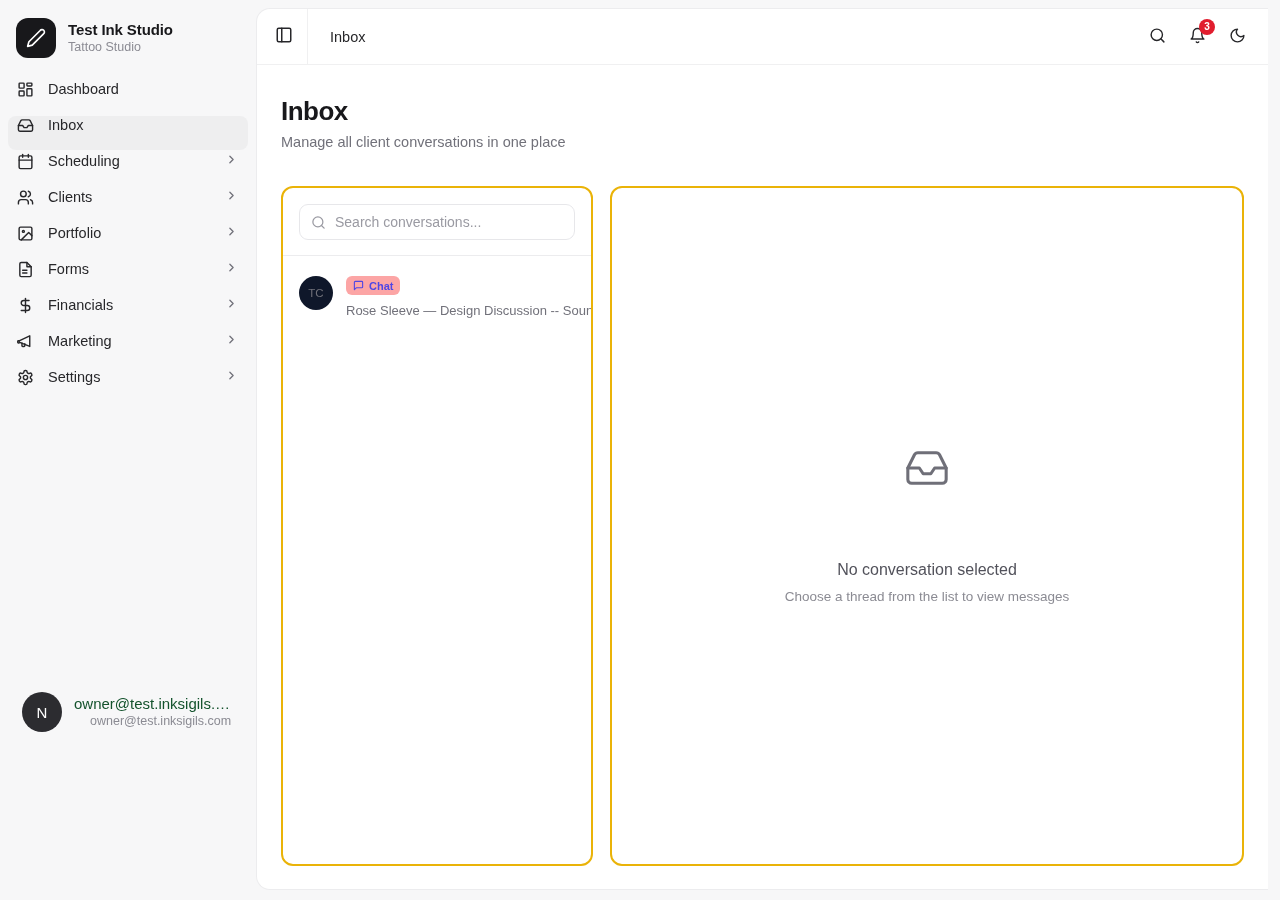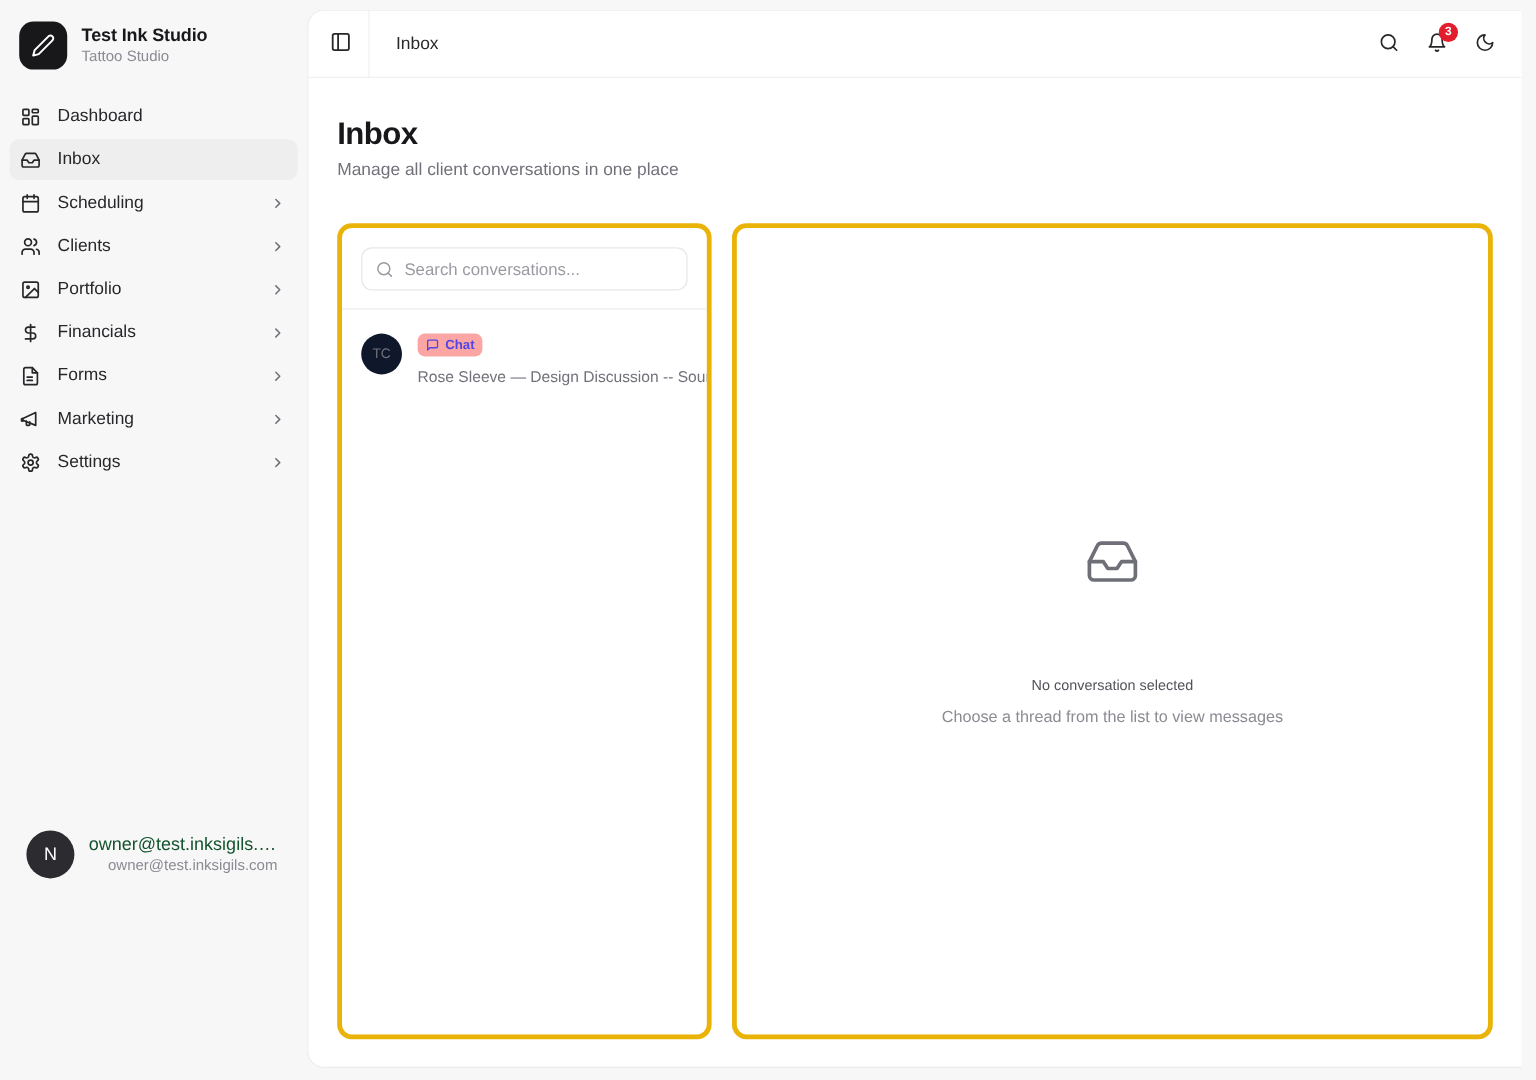--- a/index.html
+++ b/index.html
@@ -70,21 +70,21 @@
   .nav {
     padding: 8px 8px 0 8px;
     display: flex;
     flex-direction: column;
     gap: 2px;
     flex: 1 1 auto;
   }
   .nav-item {
     height: 34px;
     display: flex;
-    align-items: center;
+    align-items: flex-start;
     gap: 14px;
     padding: 0 10px 0 8px;
     border-radius: 8px;
     cursor: pointer;
     color: #27272a;
     position: relative;
   }
   .nav-item.active { background: #eeeeef; }
   .nav-icon {
     width: 18px;
@@ -248,21 +248,21 @@
 
   .panes {
     display: flex;
     gap: 17px;
     margin-top: 34px;
     height: 680px;
   }
 
   .card {
     background: #ffffff;
-    border: 4px solid #eab308;
+    border: 2px solid #eab308;
     border-radius: 12px;
     overflow: hidden;
     display: flex;
     flex-direction: column;
   }
   .list-pane { width: 312px; flex: 0 0 312px; }
   .detail-pane { flex: 1 1 auto; }
 
   .search-wrap { padding: 16px 16px 15px 16px; }
   .search-box {
@@ -344,21 +344,21 @@
   .empty-state {
     flex: 1 1 auto;
     display: flex;
     flex-direction: column;
     align-items: center;
     justify-content: center;
     gap: 0;
   }
   .empty-icon { color: #6f6f78; margin-bottom: 28px; }
   .empty-title {
-    font-size: 12px;
+    font-size: 16px;
     color: #52525b;
     line-height: 22px;
     margin-top: 36px;
   }
   .empty-sub {
     font-size: 13.5px;
     color: #8b8b93;
     line-height: 20px;
     margin-top: 6px;
   }
@@ -452,42 +452,42 @@
         <span class="nav-chevron">
           <svg width="13" height="13" viewBox="0 0 24 24" fill="none" stroke="currentColor" stroke-width="2.4" stroke-linecap="round" stroke-linejoin="round">
               <polyline points="9 18 15 12 9 6"></polyline>
             </svg>
         </span>
       </div>
 
       <div class="nav-item">
         <span class="nav-icon">
           <svg width="17" height="17" viewBox="0 0 24 24" fill="none" stroke="currentColor" stroke-width="2" stroke-linecap="round" stroke-linejoin="round">
-            <line x1="12" y1="2" x2="12" y2="22"></line>
-              <path d="M17 5H9.5a3.5 3.5 0 0 0 0 7h5a3.5 3.5 0 0 1 0 7H6"></path>
-          </svg>
-        </span>
-        <span class="nav-label">Financials</span>
-        <span class="nav-chevron">
-          <svg width="13" height="13" viewBox="0 0 24 24" fill="none" stroke="currentColor" stroke-width="2.4" stroke-linecap="round" stroke-linejoin="round">
-              <polyline points="9 18 15 12 9 6"></polyline>
-            </svg>
-        </span>
-      </div>
-
-      <div class="nav-item">
-        <span class="nav-icon">
-          <svg width="17" height="17" viewBox="0 0 24 24" fill="none" stroke="currentColor" stroke-width="2" stroke-linecap="round" stroke-linejoin="round">
             <path d="M14 2H6a2 2 0 0 0-2 2v16a2 2 0 0 0 2 2h12a2 2 0 0 0 2-2V8z"></path>
               <polyline points="14 2 14 8 20 8"></polyline>
               <line x1="8" y1="13" x2="14" y2="13"></line>
               <line x1="8" y1="17" x2="14" y2="17"></line>
           </svg>
         </span>
         <span class="nav-label">Forms</span>
+        <span class="nav-chevron">
+          <svg width="13" height="13" viewBox="0 0 24 24" fill="none" stroke="currentColor" stroke-width="2.4" stroke-linecap="round" stroke-linejoin="round">
+              <polyline points="9 18 15 12 9 6"></polyline>
+            </svg>
+        </span>
+      </div>
+
+      <div class="nav-item">
+        <span class="nav-icon">
+          <svg width="17" height="17" viewBox="0 0 24 24" fill="none" stroke="currentColor" stroke-width="2" stroke-linecap="round" stroke-linejoin="round">
+            <line x1="12" y1="2" x2="12" y2="22"></line>
+              <path d="M17 5H9.5a3.5 3.5 0 0 0 0 7h5a3.5 3.5 0 0 1 0 7H6"></path>
+          </svg>
+        </span>
+        <span class="nav-label">Financials</span>
         <span class="nav-chevron">
           <svg width="13" height="13" viewBox="0 0 24 24" fill="none" stroke="currentColor" stroke-width="2.4" stroke-linecap="round" stroke-linejoin="round">
               <polyline points="9 18 15 12 9 6"></polyline>
             </svg>
         </span>
       </div>
 
       <div class="nav-item">
         <span class="nav-icon">
           <svg width="17" height="17" viewBox="0 0 24 24" fill="none" stroke="currentColor" stroke-width="2" stroke-linecap="round" stroke-linejoin="round">

